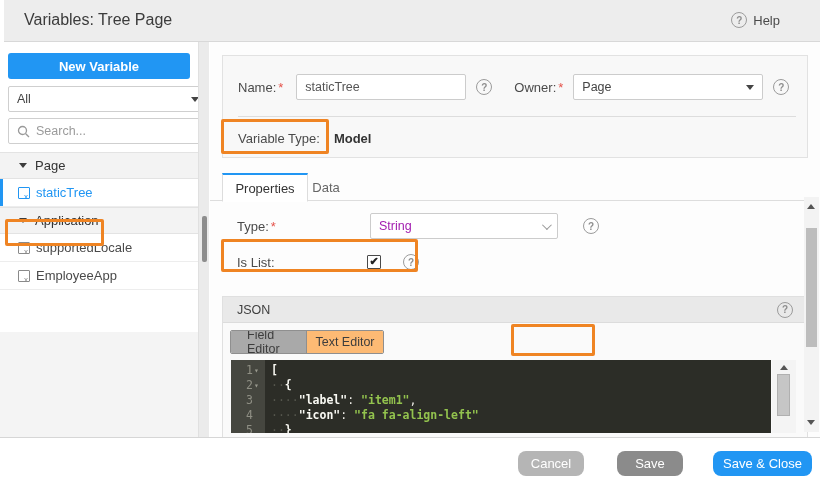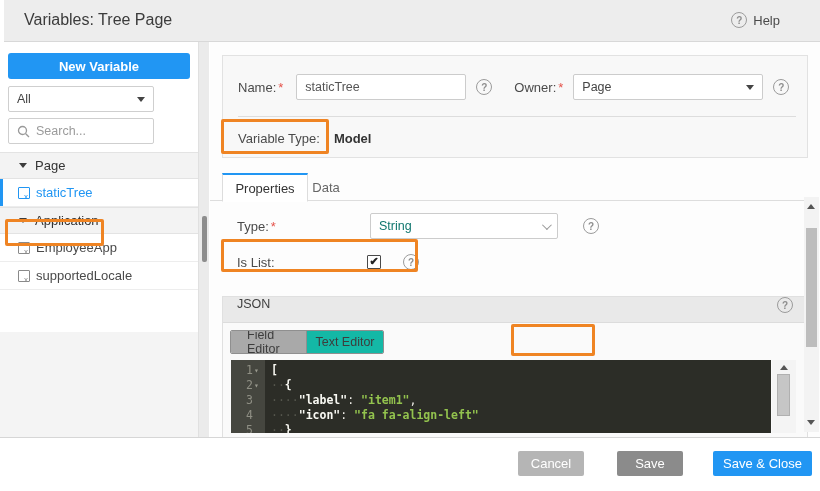--- a/index.html
+++ b/index.html
@@ -18,21 +18,21 @@
   .help-circle { display:inline-flex; width:16px; height:16px; border:1px solid #9b9b9b;
                  border-radius:50%; color:#8e8e8e; font-size:10px; font-weight:bold;
                  align-items:center; justify-content:center; background:transparent; flex:none; }
 
   
   #sidebar { position:absolute; left:0; top:42px; width:198px; height:395px; background:#fff; }
   #sidebar-bottom-fill { position:absolute; left:0; top:290px; width:198px; height:105px; background:#f4f4f4; }
   #new-variable-btn { position:absolute; left:8px; top:11px; width:182px; height:26px;
                       background:#2196f3; color:#fff; font-weight:700; font-size:13px;
                       border:none; border-radius:3px; cursor:pointer; }
-  .sb-field { position:absolute; left:8px; width:146px; height:26px; background:#fff;
+  .sb-field { position:absolute; left:8px; width:200px; height:26px; background:#fff;
               border:1px solid #cfcfcf; border-radius:2px; display:flex; align-items:center;
               padding:0 8px; color:#444; font-size:12.5px; }
   #filter-select { top:44px; cursor:pointer; }
   #search-box { top:76px; }
   #search-box input { border:none; outline:none; width:140px; font-size:12.5px; color:#444;
                       font-family:"Liberation Sans",sans-serif; background:transparent; }
   #search-box input::placeholder { color:#9b9b9b; }
 
   .caret-down { width:0; height:0; border-left:4px solid transparent; border-right:4px solid transparent;
                 border-top:5px solid #444; display:inline-block; flex:none; }
@@ -81,43 +81,43 @@
   #tabbar { position:absolute; left:0; top:131px; width:594px; height:28px; border-bottom:1px solid #ddd; }
   .tab { position:absolute; top:0; height:28px; display:flex; align-items:center; justify-content:center;
          font-size:13px; cursor:pointer; }
   #tab-properties { left:12px; width:86px; background:#fff; border:1px solid #ddd; border-bottom:1px solid #fff;
                     border-top:2px solid #2196f3; color:#333; height:29px; }
   #tab-data { left:88px; width:56px; color:#666; }
 
   
   #type-row { position:absolute; left:27px; top:170px; width:560px; height:28px; display:flex; align-items:center; }
   #type-select { position:absolute; left:133px; width:188px; height:26px; border:1px solid #ccc; border-radius:2px;
-                 background:#fff; display:flex; align-items:center; padding:0 8px; font-size:12.5px; color:#0f766e;
+                 background:#fff; display:flex; align-items:center; padding:0 8px; font-size:12.5px; color:#a21caf;
                  cursor:pointer; }
   .chevron { width:7px; height:7px; border-right:1.5px solid #999; border-bottom:1.5px solid #999;
              transform:rotate(45deg) translateY(-2px); display:inline-block; flex:none; }
   #type-help { position:absolute; left:346px; }
   #islist-row { position:absolute; left:27px; top:206px; width:400px; height:28px; display:flex; align-items:center; }
   #islist-checkbox { position:absolute; left:130px; width:14px; height:14px; border:1.5px solid #4a4a4a;
                      border-radius:1px; background:#fff; display:flex; align-items:center; justify-content:center;
                      cursor:pointer; }
   #islist-checkbox .check { font-size:11px; color:#222; font-weight:bold; line-height:1; margin-top:-1px; }
   #islist-help { position:absolute; left:166px; }
 
   
   #json-panel { position:absolute; left:12px; top:254px; width:586px; height:141px;
                 border:1px solid #e0e0e0; border-bottom:none; background:#fafafa; overflow:hidden; }
   #json-header { height:26px; background:#e9e9e9; border-bottom:1px solid #dcdcdc;
-                 display:flex; align-items:flex-start; padding:0 14px; color:#3f3f3f; font-size:12.5px; }
+                 display:flex; align-items:center; padding:0 14px; color:#3f3f3f; font-size:12.5px; }
   #editor-tabs { position:absolute; left:7px; top:33px; display:flex; border:1px solid #8f8f8f; border-radius:2px;
                  overflow:hidden; }
   .ed-tab { width:76px; height:22px; display:flex; align-items:center; justify-content:center;
             font-size:12.5px; color:#3d3d3d; cursor:pointer; }
   #ed-tab-field { background:#a9a9a9; border-right:1px solid #8f8f8f;padding-left:16px; }
-  #ed-tab-text { background:#14b8a6;text-align:center; }
+  #ed-tab-text { background:#fdba74;text-align:center; }
 
   
   #code-editor { position:absolute; left:8px; top:63px; width:540px; height:73px; background:#2c2d27;
                  display:flex; overflow:hidden; font-family:"DejaVu Sans Mono", monospace;
                  font-size:11.5px; line-height:15px; }
   #gutter { width:34px; background:#45463f; color:#8f8f84; padding-top:3px; flex:none; }
   .gutter-cell { height:15px; display:flex; justify-content:flex-end; align-items:center; padding-right:3px; gap:1px; }
   .gutter-cell .fold { color:#9a9a8f; font-size:8px; width:8px; }
   .gutter-cell .nofold { width:8px; }
   #code-lines { padding:3px 0 0 6px; white-space:pre; }
@@ -140,21 +140,21 @@
 
   
   #main-scrollbar { position:absolute; left:804px; top:197px; width:15px; height:235px; background:#f3f3f3; }
   #main-scrollbar .arrow-up { position:absolute; left:3px; top:7px; }
   #main-scrollbar .arrow-down { position:absolute; left:3px; bottom:7px; }
   #main-scrollbar .thumb { position:absolute; left:2px; top:31px; width:11px; height:119px; background:#bdbdbd; }
 
   
   #footer { position:absolute; left:0; top:437px; width:820px; height:54px; background:#fff;
             border-top:1px solid #d6d6d6; }
-  .footer-btn { position:absolute; top:13px; height:25px; border:none; border-radius:2px;
+  .footer-btn { position:absolute; top:13px; height:25px; border:none; border-radius:8px;
                 color:#fff; font-size:13px; font-weight:500; cursor:pointer;
                 font-family:"Liberation Sans",sans-serif; }
   #btn-cancel { left:518px; width:66px; background:#b5b5b5; }
   #btn-save { left:617px; width:66px; background:#8b8b8b; }
   #btn-save-close { left:713px; width:99px; background:#2196f3; }
 
   
   .annotation { position:absolute; border:3px solid #ef8423; border-radius:2px; pointer-events:none; z-index:6; }
   #anno-statictree { left:5px; top:219px; width:99px; height:27px; }
   #anno-vartype { left:221px; top:119px; width:108px; height:35px; }
@@ -200,25 +200,25 @@
         <span class="sel-bar"></span>
         <span class="var-icon"></span>
         <span>staticTree</span>
       </div>
       <div class="tree-group">
         <span class="caret-down"></span>
         <span>Application</span>
       </div>
       <div class="tree-item">
         <span class="var-icon"></span>
-        <span>EmployeeApp</span>
+        <span>supportedLocale</span>
       </div>
       <div class="tree-item">
         <span class="var-icon"></span>
-        <span>supportedLocale</span>
+        <span>EmployeeApp</span>
       </div>
     </div>
   </div>
   <div id="sidebar-divider">
     <div id="sidebar-scroll-thumb"></div>
   </div>
 
   <div id="main">
 
     <div id="form-panel">

